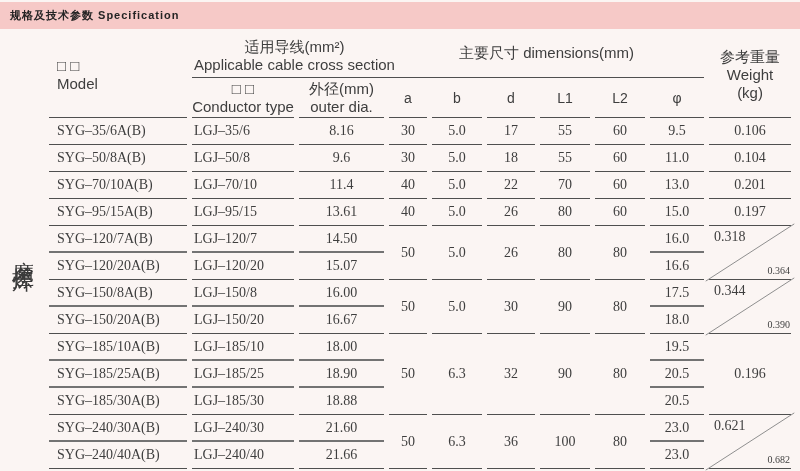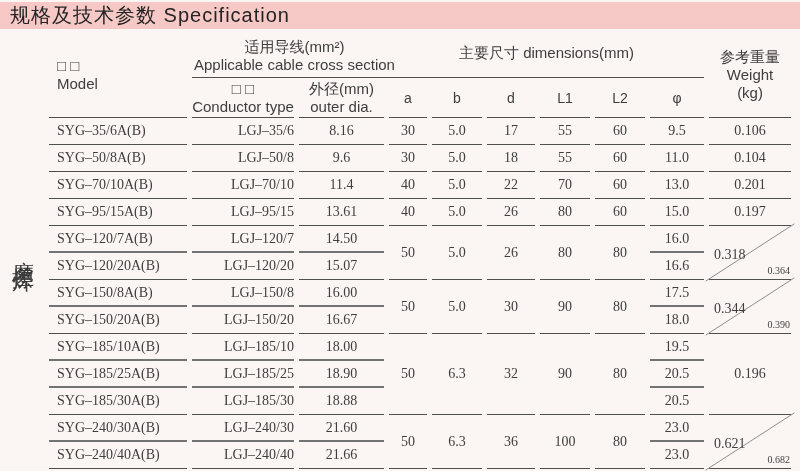--- a/index.html
+++ b/index.html
@@ -1,41 +1,41 @@
 <!DOCTYPE html>
 <html><head>
 <meta charset="utf-8">
 <style>
   html,body{margin:0;padding:0;}
   body{font-family:"Liberation Sans","DejaVu Sans",sans-serif;}
   #page{position:relative;width:800px;height:471px;background:#fbf5f3;overflow:hidden;color:#3e3e3e;}
   #titlebar{position:absolute;left:0;top:2px;width:800px;height:27px;background:#f6c9c7;
             display:flex;align-items:center;padding-left:10px;box-sizing:border-box;}
-  #titlebar .t{font-size:20px;font-weight:normal;color:#242424;letter-spacing:1px;}
+  #titlebar .t{font-size:11px;font-weight:bold;color:#242424;letter-spacing:1px;}
   #sidelabel{position:absolute;left:8px;top:243px;height:110px;writing-mode:vertical-rl;
              text-orientation:upright;font-size:22px;letter-spacing:5px;color:#3a3a3a;}
   table{position:absolute;left:44px;top:33px;width:752px;border-collapse:separate;
         border-spacing:5px 0;table-layout:fixed;}
   td,th{padding:0;margin:0;font-weight:normal;font-size:14px;color:#3e3e3e;
         text-align:center;vertical-align:middle;overflow:visible;}
   tr.hr1{height:45px;} tr.hr2{height:40px;} tr.r{height:27px;font-family:Liberation Serif, serif;}
   .db{border-bottom:1.5px solid #4f4f4f;}
   .lb{border-bottom:2px solid #737373;}
   .left{text-align:left;padding-left:8px;}
-  .lefts{text-align:right;padding-left:2px;}
+  .lefts{text-align:left;padding-left:2px;}
   .hzh{font-size:15px;} .hen{font-size:15px;}
   .grpline{display:inline-block;white-space:nowrap;border-bottom:1.5px solid #4f4f4f;
            padding:0 2px 3px 2px;line-height:17px;}
   .grpfull{display:block;width:100%;border-bottom:1.5px solid #4f4f4f;padding-bottom:16px;line-height:16px;}
   .vbot{vertical-align:bottom;}
   .diagcell{position:relative;}
   .diagwrap{position:absolute;left:0;top:0;width:100%;height:100%;}
   .diagwrap svg{position:absolute;left:0;top:0;width:100%;height:100%;overflow:visible;}
   .diagwrap line{stroke:#8f8f8f;stroke-width:1;vector-effect:non-scaling-stroke;}
-  .wt-top{position:absolute;left:5px;top:21px;font-size:14px;}
+  .wt-top{position:absolute;left:5px;top:3px;font-size:14px;}
   .wt-bot{position:absolute;right:1px;bottom:3px;font-size:10px;}
   .hstack{line-height:18px;}
 </style>
 </head>
 <body>
 
 <div id="page">
 
   <div id="titlebar">
     <span class="t">规格及技术参数  Specification</span>

